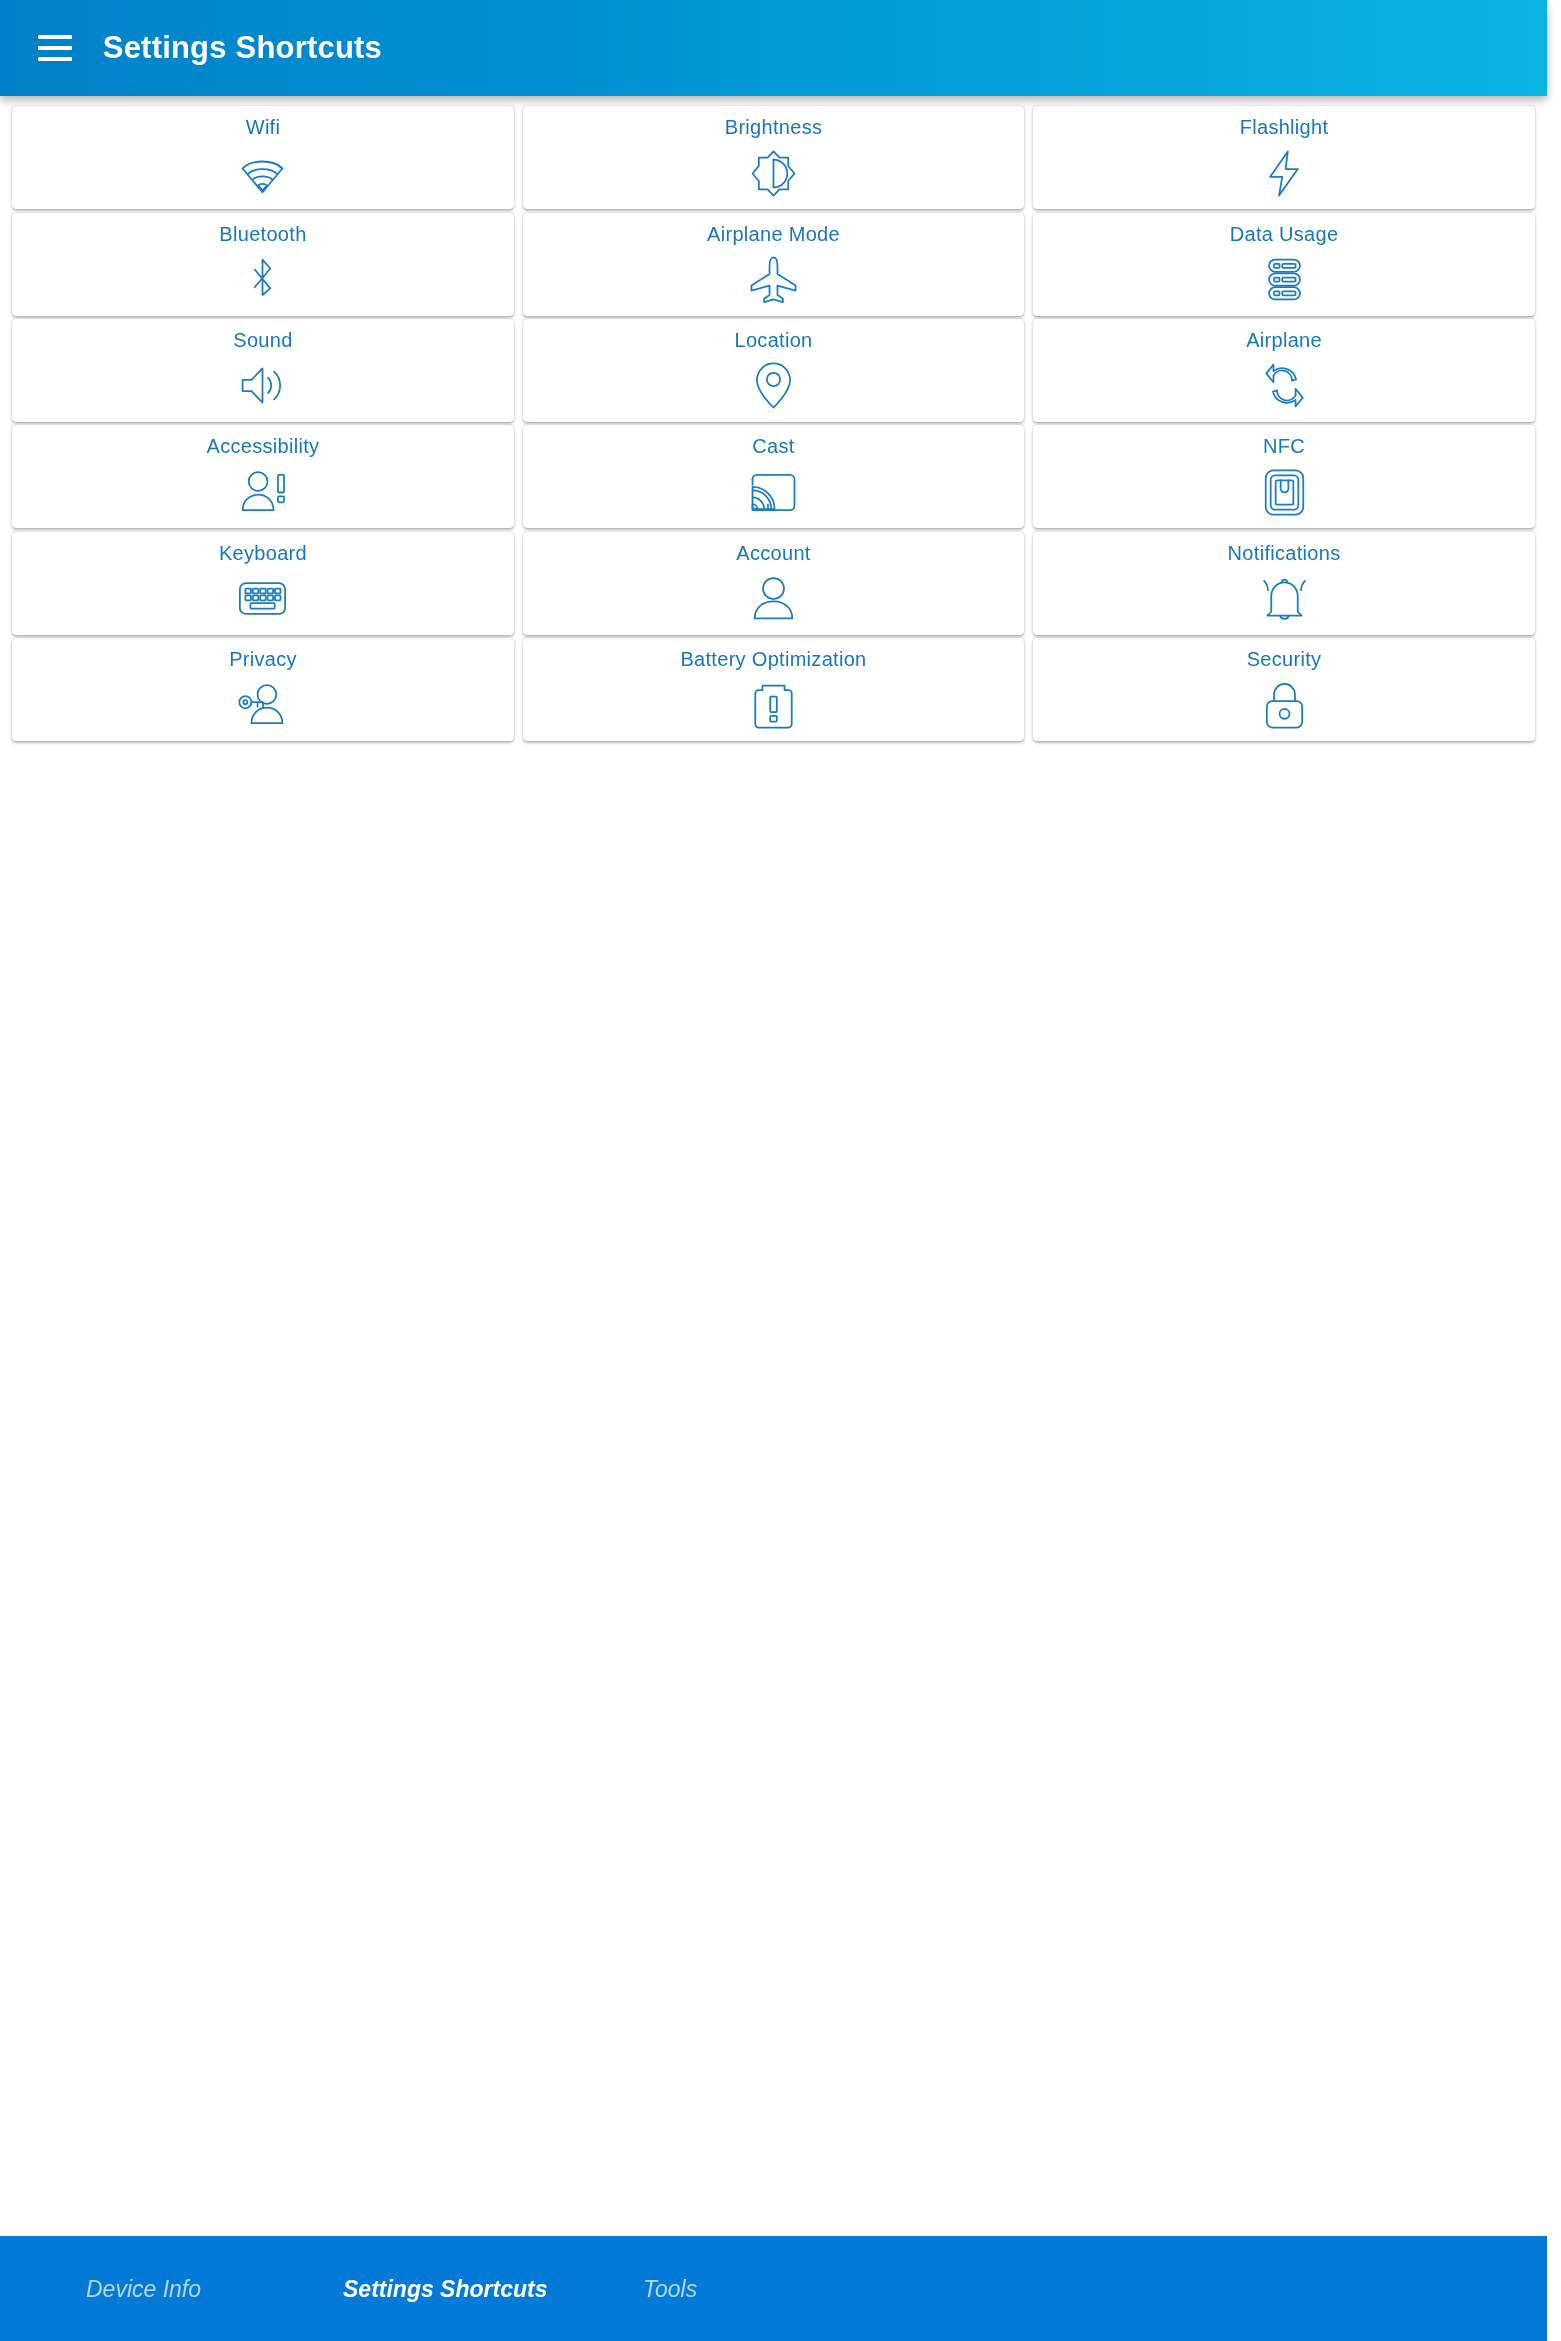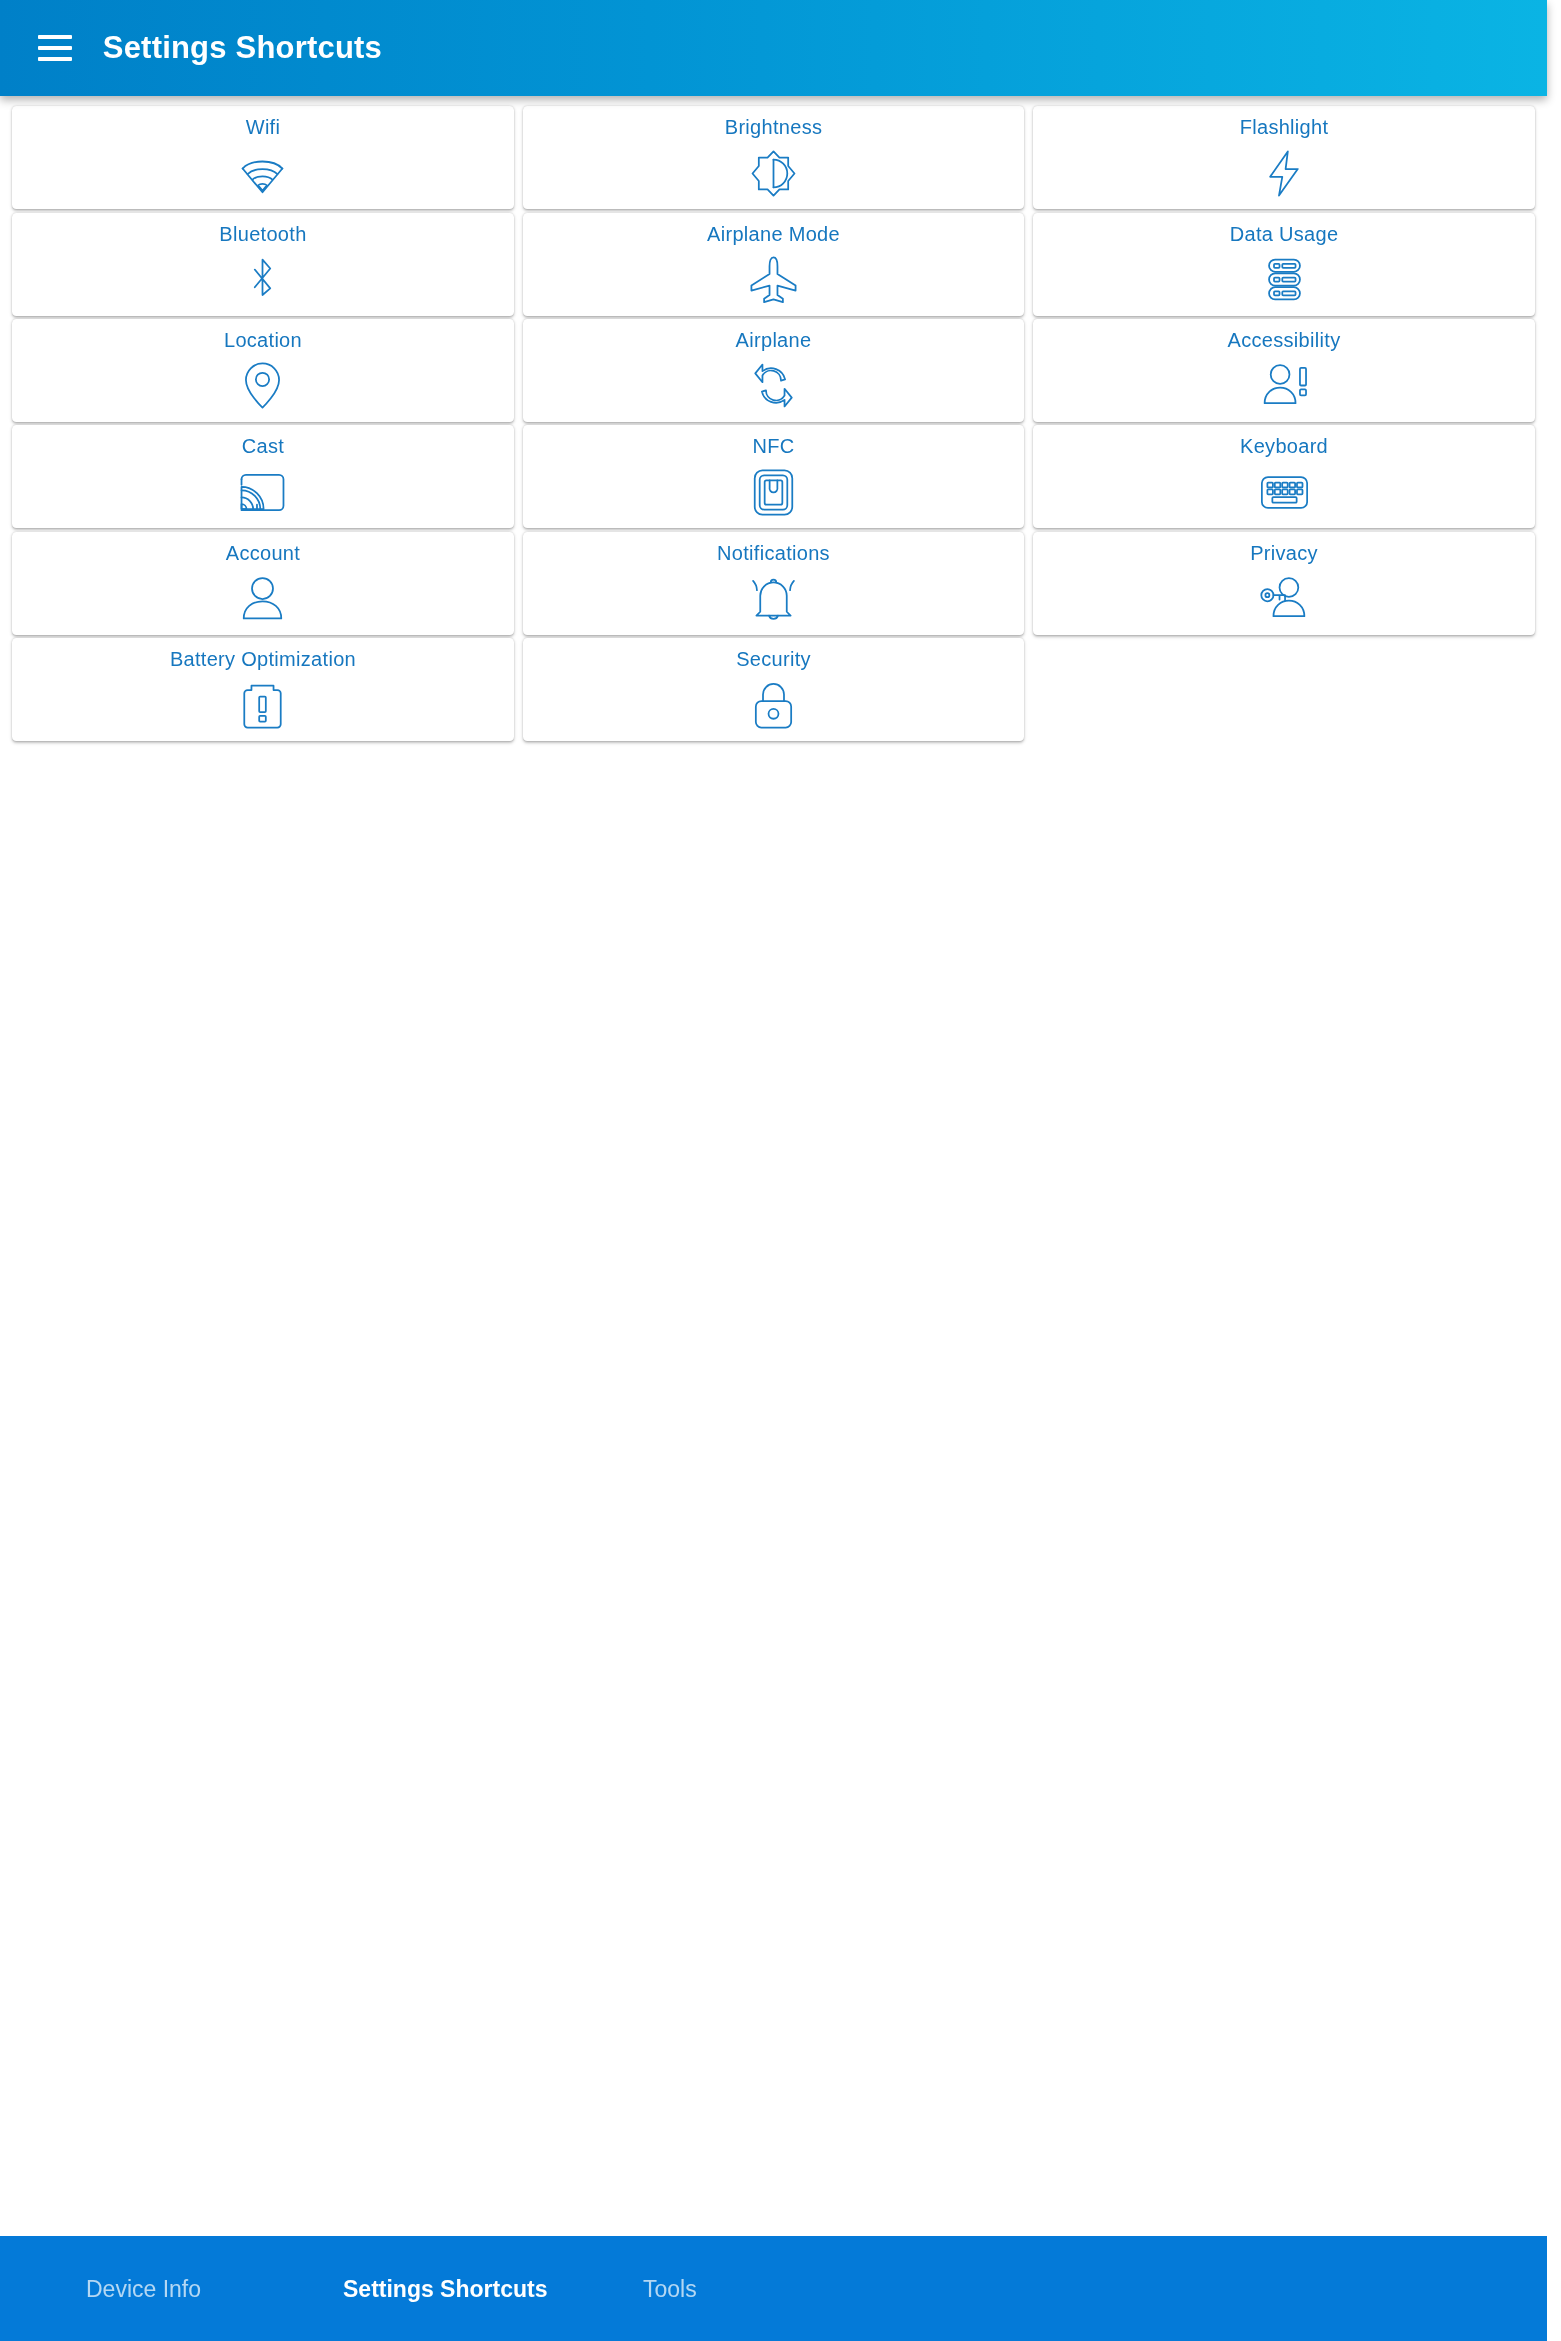--- a/index.html
+++ b/index.html
@@ -133,20 +133,21 @@
     display: flex;
     align-items: center;
     padding-left: 86px;
   }
   .nav-item {
     color: rgba(255,255,255,0.70);
     font-size: 23px;
     white-space: nowrap;
     cursor: pointer;
     margin-right: 0;
+    font-style: italic;
   }
   .nav-item.nav-device  { width: 257px; }
   .nav-item.nav-settings{ width: 300px; color:#ffffff; font-weight: bold; }
   .nav-item.nav-tools   { width: 257px; }
 </style>
 </head>
 <body>
 
 <div id="app">
 
@@ -213,20 +214,30 @@
             <svg viewBox="0 0 48 48" xmlns="http://www.w3.org/2000/svg">
     <rect class="ic" x="10" y="6" width="28" height="11" rx="5.5"></rect>
     <rect class="ic" x="14.5" y="9.8" width="5" height="3.6" rx="0.8"></rect>
     <rect class="ic" x="22" y="9.8" width="12" height="3.6" rx="0.8"></rect>
     <rect class="ic" x="10" y="18.5" width="28" height="11" rx="5.5"></rect>
     <rect class="ic" x="14.5" y="22.3" width="5" height="3.6" rx="0.8"></rect>
     <rect class="ic" x="22" y="22.3" width="12" height="3.6" rx="0.8"></rect>
     <rect class="ic" x="10" y="31" width="28" height="11" rx="5.5"></rect>
     <rect class="ic" x="14.5" y="34.8" width="5" height="3.6" rx="0.8"></rect>
     <rect class="ic" x="22" y="34.8" width="12" height="3.6" rx="0.8"></rect>
+  </svg>
+          </div>
+        </div>
+        <div class="card">
+          <div class="card-label">Sound</div>
+          <div class="card-icon">
+            <svg viewBox="0 0 48 48" xmlns="http://www.w3.org/2000/svg">
+    <path class="ic" d="M6 19 L14 19 L24 8.5 L24 39.5 L14 29 L6 29 Z"></path>
+    <path class="ic" d="M29 17 A10 10 0 0 1 29 31"></path>
+    <path class="ic" d="M34.5 11.5 A17 17 0 0 1 34.5 36.5"></path>
   </svg>
           </div>
         </div>
         <div class="card">
           <div class="card-label">Location</div>
           <div class="card-icon">
             <svg viewBox="0 0 48 48" xmlns="http://www.w3.org/2000/svg">
     <path class="ic" d="M24 4 C15.7 4 9 10.7 9 19 C9 30 24 44 24 44 C24 44 39 30 39 19 C39 10.7 32.3 4 24 4 Z"></path>
     <circle class="ic" cx="24" cy="18.5" r="6"></circle>
   </svg>

